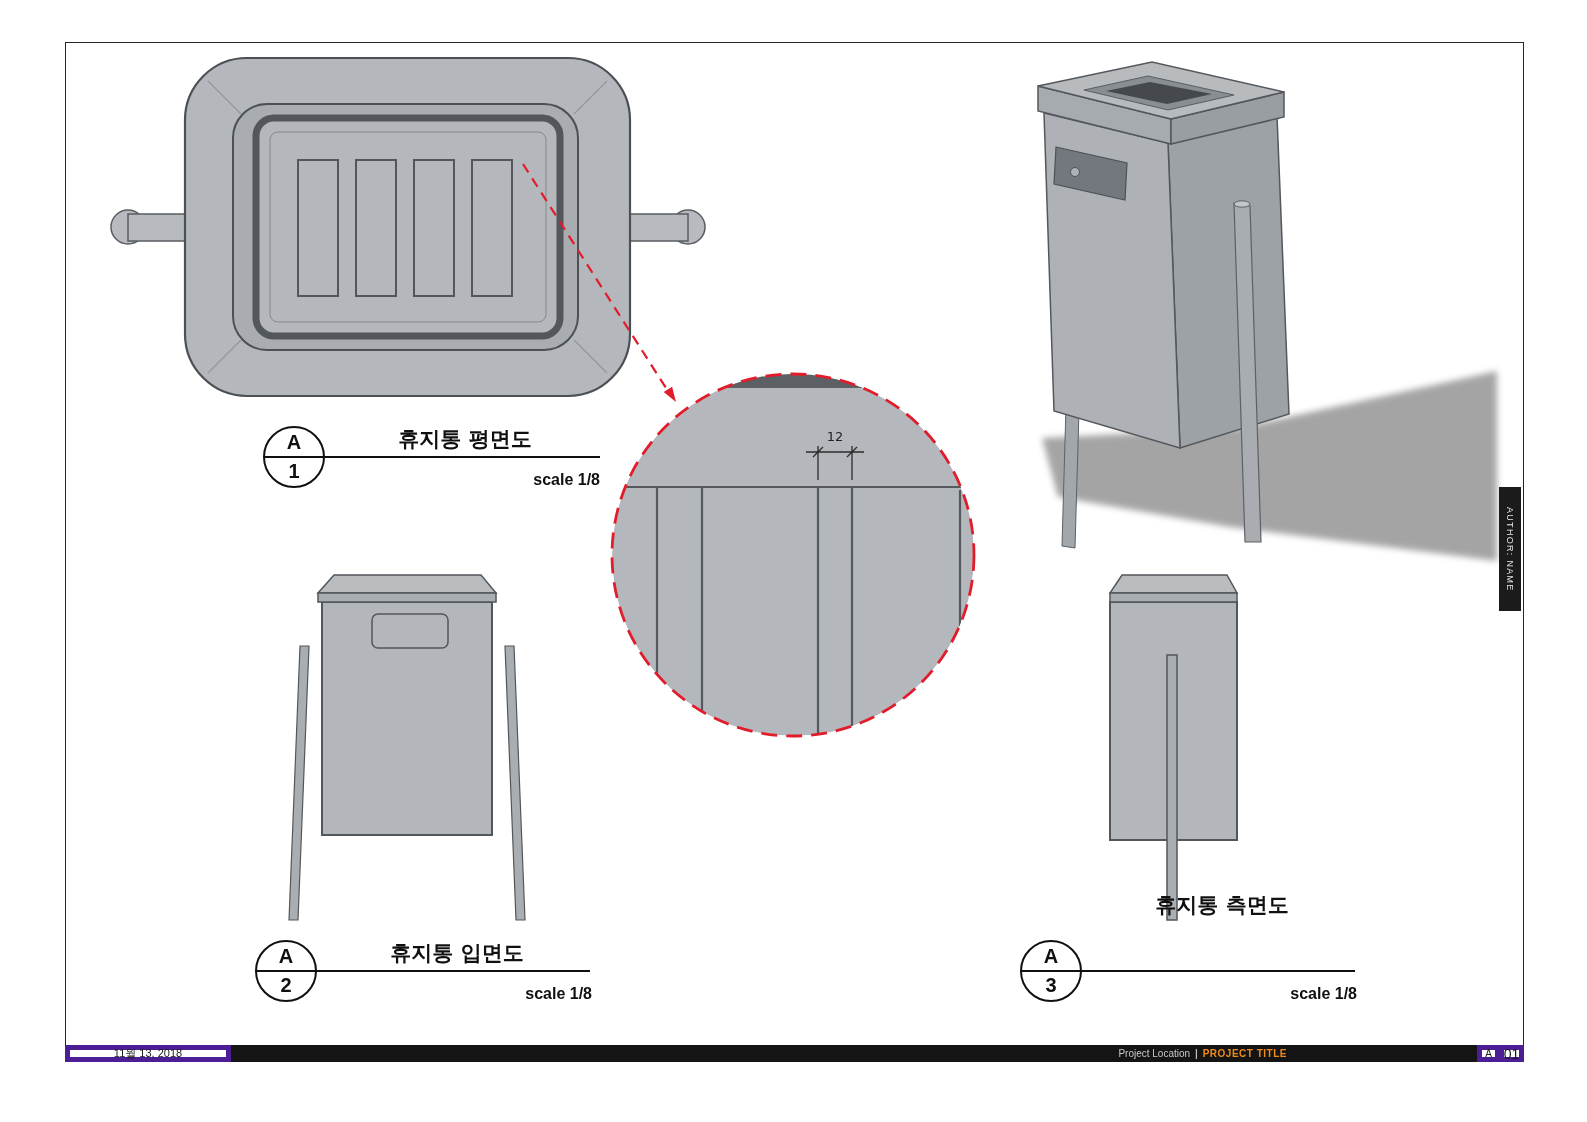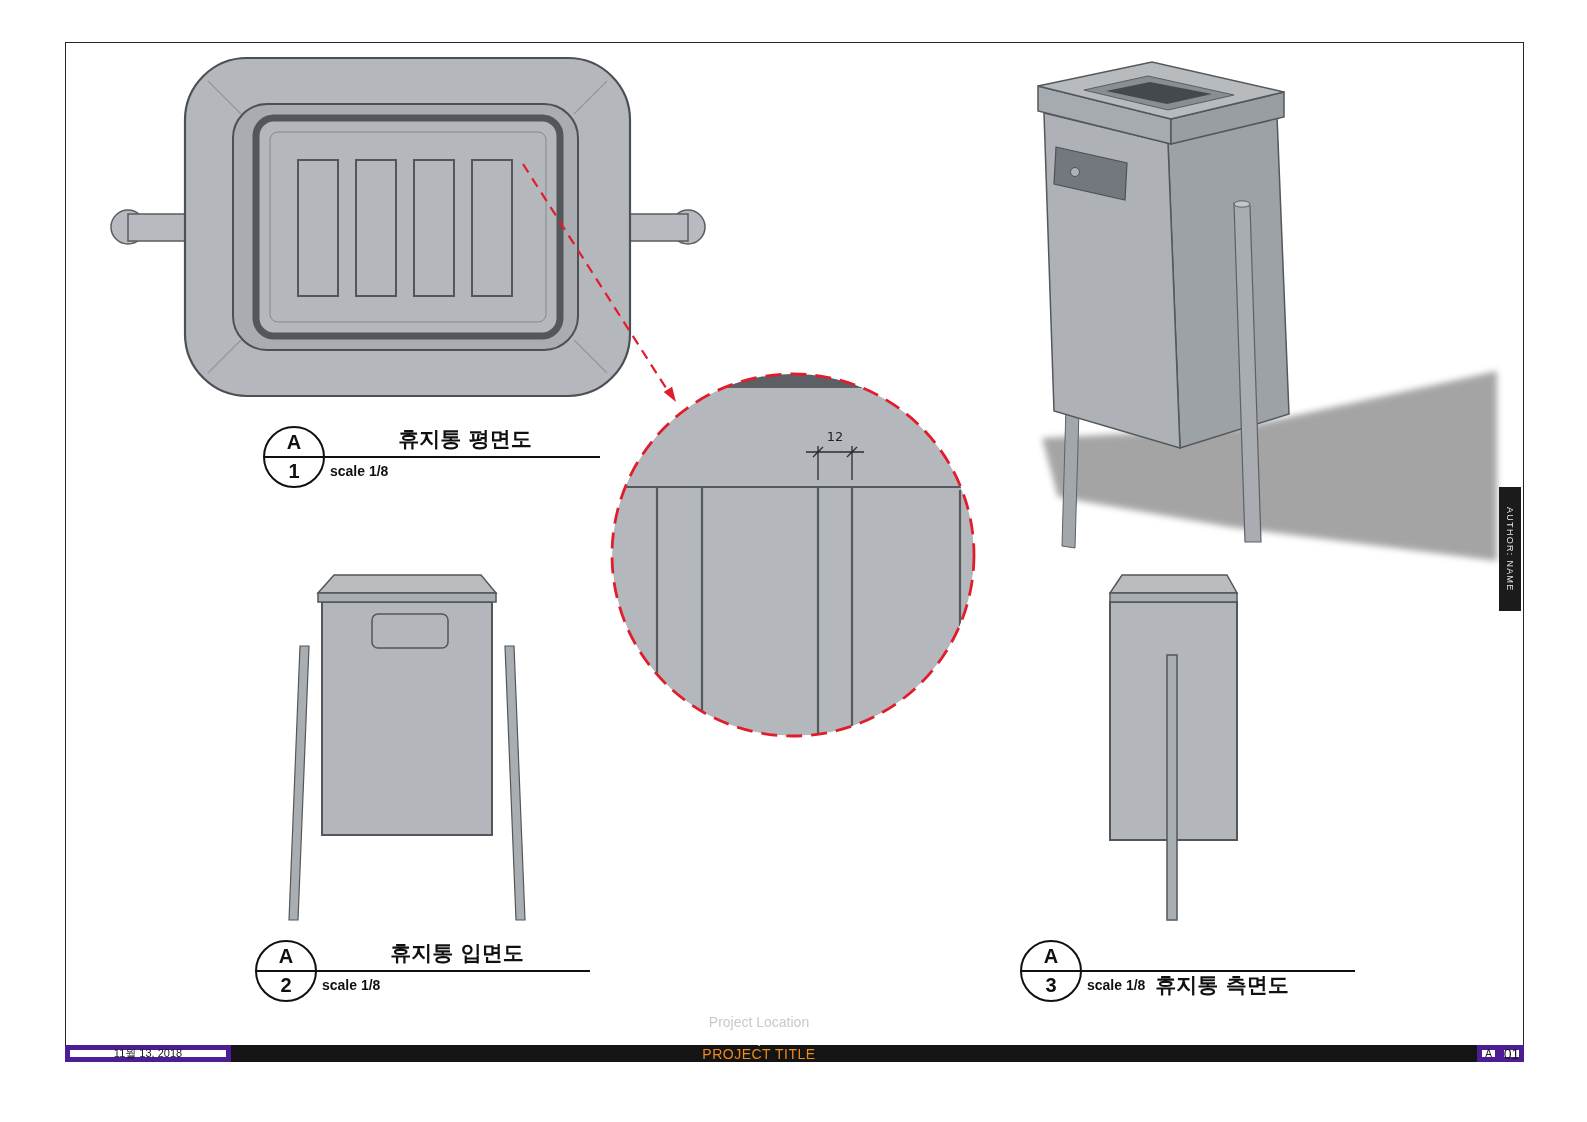--- a/index.html
+++ b/index.html
@@ -9,29 +9,29 @@
   .frame{left:65px;top:42px;width:1459px;height:1020px;border:1.5px solid #262626;}
   .drawing{left:0;top:0;}
   
   .callout-line{height:2px;background:#101010;}
   .callout-circle{width:62px;height:62px;border:2.5px solid #101010;border-radius:50%;
       display:flex;flex-direction:column;background:transparent;}
   .callout-circle span{flex:1;display:flex;align-items:center;justify-content:center;
       font-weight:bold;font-size:20px;color:#101010;}
   .callout-title{font-size:21px;font-weight:600;color:#101010;text-align:center;line-height:26px;
       font-family:"DejaVu Sans", sans-serif;}
-  .callout-scale{font-size:14px;font-weight:bold;color:#101010;text-align:left;}
+  .callout-scale{font-size:16px;font-weight:bold;color:#101010;text-align:right;margin-top:8px;}
   
   .footer-box{height:17px;border:5px solid #4c1d95;background:#ffffff;display:flex;
       align-items:center;justify-content:center;font-size:11px;color:#1a1a1a;}
   .footer-bar{height:17px;background:#141414;display:flex;align-items:center;
-      justify-content:flex-end;padding-right:190px;font-size:14px;flex-direction:column;}
+      justify-content:flex-end;padding-right:190px;font-size:10px;}
   .footer-bar .loc{color:#c9c9c9;}
   .footer-bar .sep{color:#ffffff;margin:0 5px;}
-  .footer-bar .title{color:#ef8a1d;font-weight:normal;letter-spacing:.5px;}
+  .footer-bar .title{color:#ef8a1d;font-weight:bold;letter-spacing:.5px;}
   .author-tab{left:1499px;top:487px;width:22px;height:124px;background:#1b1b1b;color:#e9e9e9;
       writing-mode:vertical-rl;font-size:9px;letter-spacing:1.3px;display:flex;
       align-items:center;justify-content:center;}
 </style>
 </head>
 <body>
 
 <div class="page">
 
   <div class="abs frame"></div>
@@ -123,21 +123,21 @@
 
   <div class="abs callout-line" style="left:257px;top:970px;width:333px"></div>
   <div class="abs callout-title" style="left:322px;top:940px;width:270px">휴지통 입면도</div>
   <div class="abs callout-scale" style="left:322px;top:977px;width:270px">scale 1/8</div>
   <div class="abs callout-circle" style="left:255px;top:940px">
     <span>A</span>
     <span>2</span>
   </div>
 
   <div class="abs callout-line" style="left:1022px;top:970px;width:333px"></div>
-  <div class="abs callout-title" style="left:1087px;top:972px;width:270px">휴지통 측면도</div>
+  <div class="abs callout-title" style="left:1087px;top:892px;width:270px">휴지통 측면도</div>
   <div class="abs callout-scale" style="left:1087px;top:977px;width:270px">scale 1/8</div>
   <div class="abs callout-circle" style="left:1020px;top:940px">
     <span>A</span>
     <span>3</span>
   </div>
 
   <div class="abs author-tab">AUTHOR: NAME</div>
 
   <div class="abs footer-box" style="left:65px;top:1045px;width:166px">
     <span>11월 13, 2018</span>

